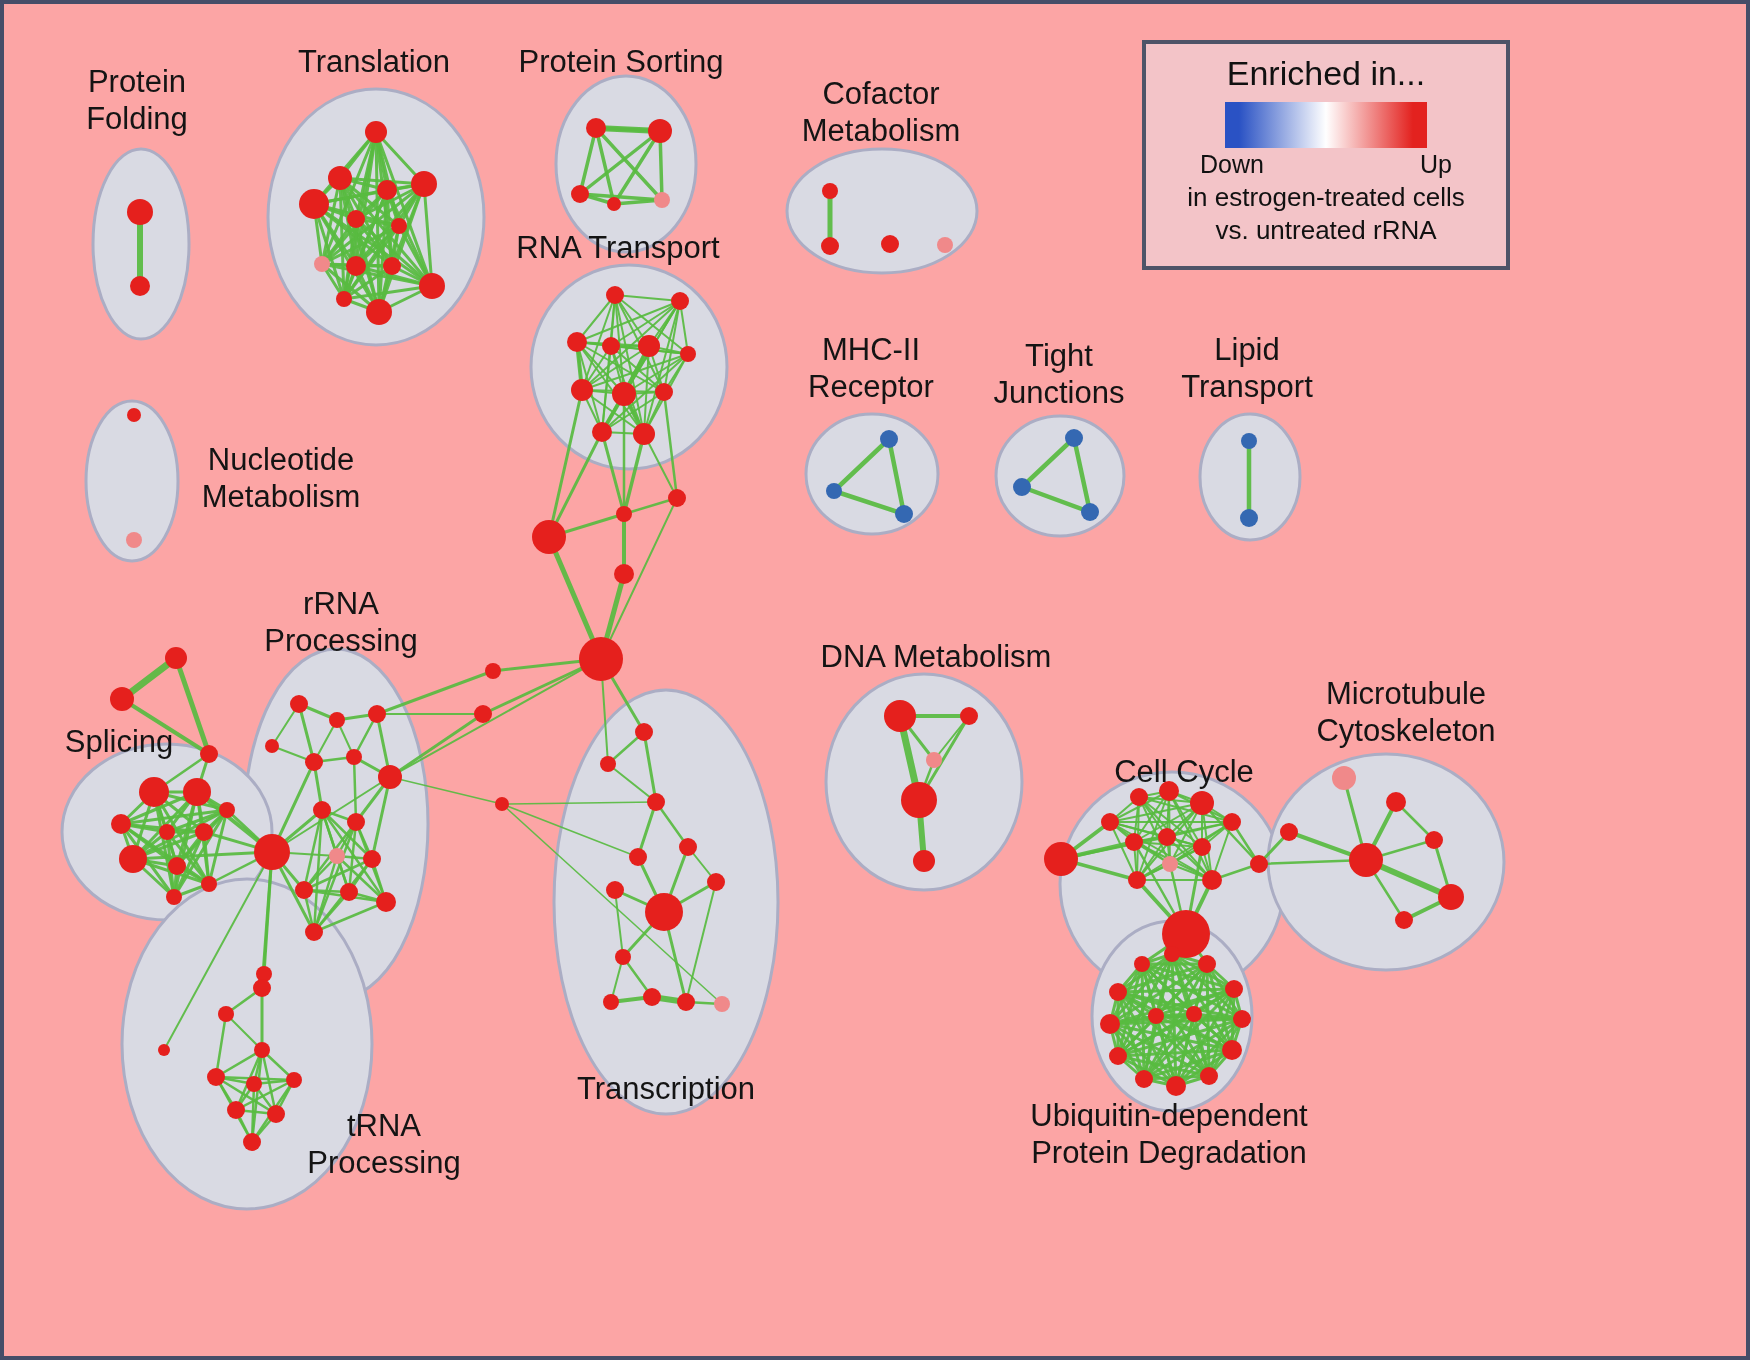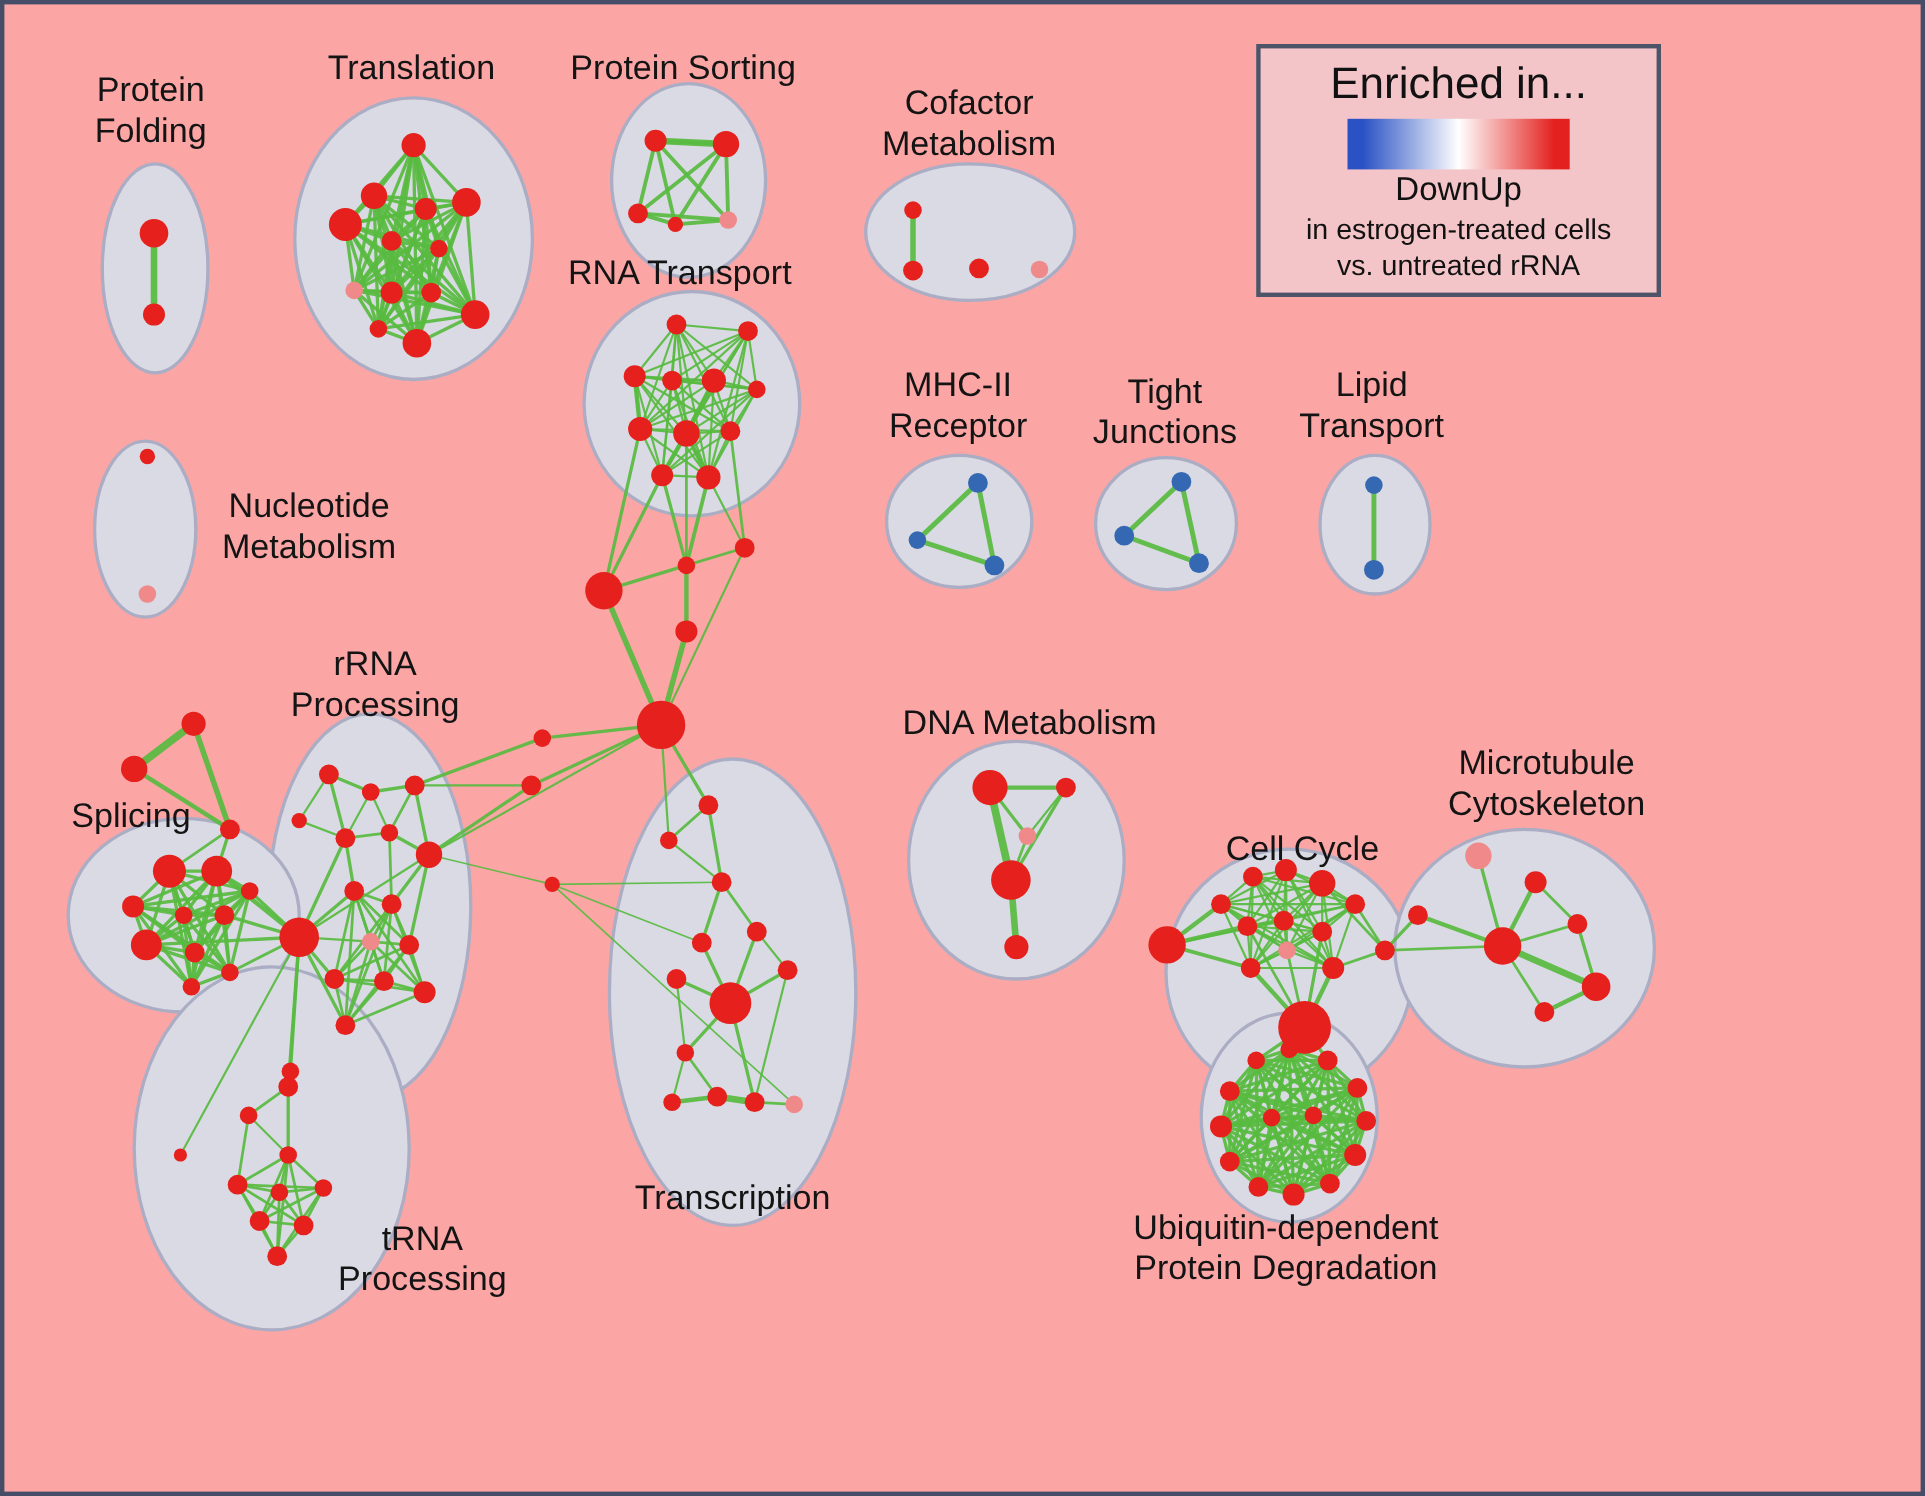--- a/index.html
+++ b/index.html
@@ -3,24 +3,24 @@
 <meta charset="utf-8">
 <style>
   html,body{margin:0;padding:0;}
   body{background:#c7cade;font-family:"Liberation Sans",sans-serif;}
   #canvas{position:relative;width:1750px;height:1360px;border:4px solid #454d68;
           box-sizing:border-box;background:#c7cade;overflow:hidden;}
   #network{position:absolute;left:0;top:0;}
   #legend{position:absolute;left:1138px;top:36px;width:368px;height:230px;
           border:4px solid #4e5468;background:rgba(233,235,244,0.45);
           box-sizing:border-box;color:#111;}
-  .legend-title{font-size:40px;text-align:center;margin-top:10px;font-weight:400;}
+  .legend-title{font-size:34px;text-align:center;margin-top:10px;font-weight:400;}
   .grad-bar{width:202px;height:46px;margin:9px auto 2px auto;}
-  .updown{display:flex;justify-content:center;width:252px;margin:0 auto;
-          font-size:30px;}
+  .updown{display:flex;justify-content:space-between;width:252px;margin:0 auto;
+          font-size:25px;}
   .caption{font-size:26px;text-align:center;line-height:1.25;margin-top:2px;}
 </style>
 </head>
 <body style="background: rgb(199, 202, 222);">
 
 <div id="canvas" style="background: #fca5a5; border-color: rgb(69, 77, 104);">
   <svg id="network" width="1750" height="1360" viewBox="0 0 1750 1360">
       <ellipse cx="137" cy="240" rx="48" ry="95" fill="#d9dae3" stroke="#abadc4" stroke-width="3"></ellipse>
       <ellipse cx="372" cy="213" rx="108" ry="128" fill="#d9dae3" stroke="#abadc4" stroke-width="3"></ellipse>
       <ellipse cx="622" cy="160" rx="70" ry="88" fill="#d9dae3" stroke="#abadc4" stroke-width="3"></ellipse>

